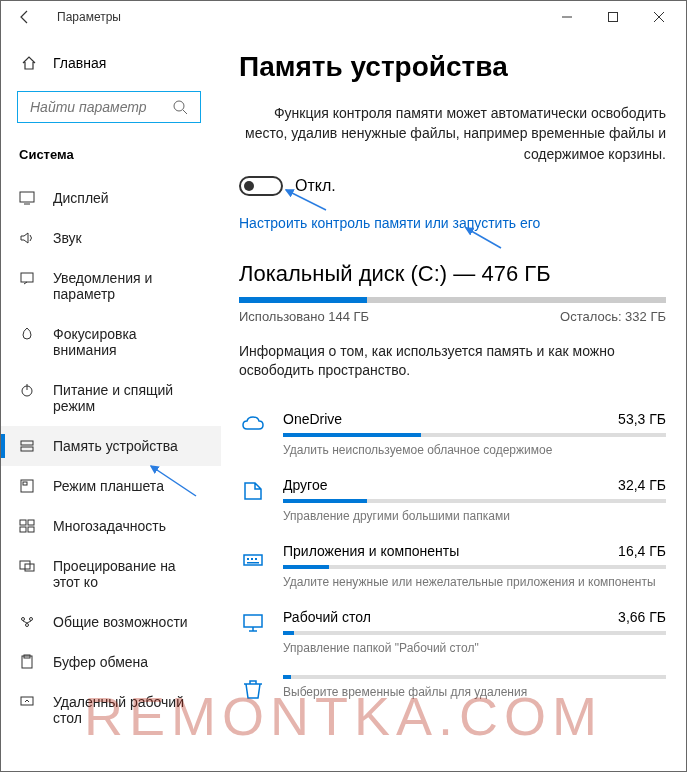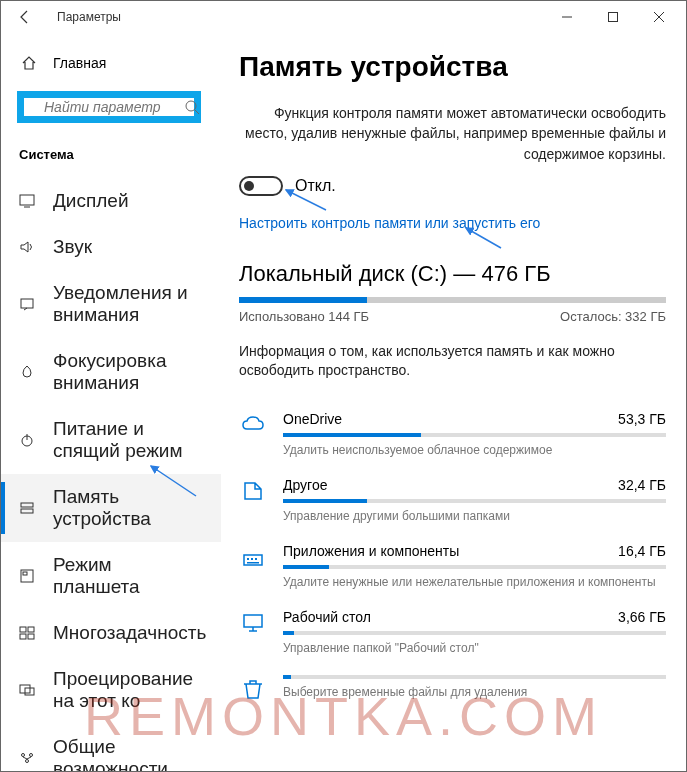--- a/index.html
+++ b/index.html
@@ -9,25 +9,25 @@
 .titlebar .back { width: 40px; height: 32px; display: flex; align-items: center; justify-content: center; }
 .titlebar .title { font-size: 12px; color: #333; margin-left: 12px; flex: 1; }
 .titlebar .wins { display: flex; }
 .titlebar .winbtn { width: 46px; height: 32px; display: flex; align-items: center; justify-content: center; }
 
 .content { display: flex; height: calc(100% - 32px); }
 
 .sidebar { width: 220px; padding: 12px 0 0 0; border-right: none; }
 .home { display: flex; align-items: center; padding: 10px 20px; gap: 16px; font-size: 14px; }
 .home .icon { width: 16px; display: flex; }
-.search { margin: 10px 20px 16px 16px; border: 7px solid #0ea5e9; height: 32px; display: flex; align-items: center; padding: 0 20px; justify-content: space-between; }
+.search { margin: 10px 20px 16px 16px; border: 1px solid #0ea5e9; height: 32px; display: flex; align-items: center; padding: 0 12px; justify-content: space-between; }
 .search input { border: none; outline: none; font-size: 14px; width: 140px; font-style: italic; color: #666; }
 .section-header { padding: 8px 18px 16px 18px; font-size: 13px; font-weight: 600; }
 .sidebar-list { list-style: none; }
-.sidebar-item { display: flex; align-items: center; padding: 12px 18px; gap: 18px; font-size: 19px; color: #222; position: relative; cursor: pointer; }
+.sidebar-item { display: flex; padding: 12px 18px; gap: 18px; font-size: 14px; color: #222; position: relative; cursor: pointer; }
 .sidebar-item .icon { width: 16px; height: 16px; display: flex; align-items: center; justify-content: center; flex: 0 0 16px; }
 .sidebar-item.selected::before { content: ""; position: absolute; left: 0; top: 8px; bottom: 8px; width: 4px; background: #0078d7; }
 .sidebar-item.selected { background: #f3f3f3; }
 
 .main { flex: 1; padding: 18px 20px 0 18px; overflow: hidden; }
 .main h1 { font-size: 28px; font-weight: 600; margin-bottom: 20px; }
 .desc { font-size: 14px; color: #222; line-height: 1.45; margin-bottom: 12px; text-align: right; }
 .toggle-row { display: flex; align-items: center; gap: 12px; margin-bottom: 18px; text-align: center; }
 .toggle { width: 44px; height: 20px; border: 2px solid #333; border-radius: 10px; position: relative; }
 .toggle .knob { width: 10px; height: 10px; background: #333; border-radius: 50%; position: absolute; left: 3px; top: 3px; }
@@ -122,21 +122,21 @@
           </span>
         <span>Звук</span>
       </li>
       <li class="sidebar-item">
         <span class="icon">
             <svg width="16" height="16" viewBox="0 0 16 16">
               <rect x="2" y="3" width="12" height="9" stroke="#333" fill="none"></rect>
               <line x1="5" y1="14" x2="8" y2="12" stroke="#333"></line>
             </svg>
           </span>
-        <span>Уведомления и внимания</span>
+        <span>Уведомления и параметр</span>
       </li>
       <li class="sidebar-item">
         <span class="icon">
             <svg width="16" height="16" viewBox="0 0 16 16">
               <path d="M8 2 Q4 5 4 9 Q4 13 8 13 Q12 13 12 9 Q12 5 8 2" stroke="#333" fill="none"></path>
             </svg>
           </span>
         <span>Фокусировка внимания</span>
       </li>
       <li class="sidebar-item">

